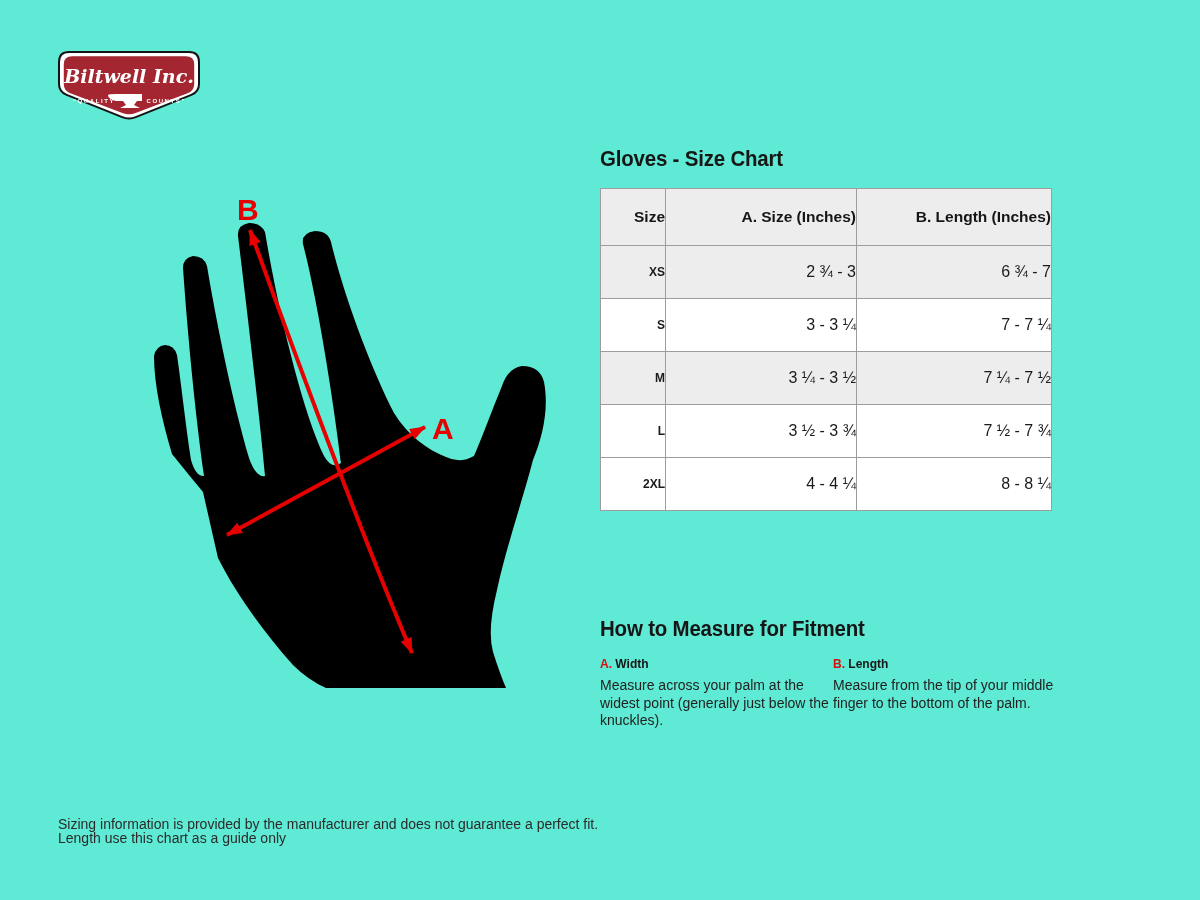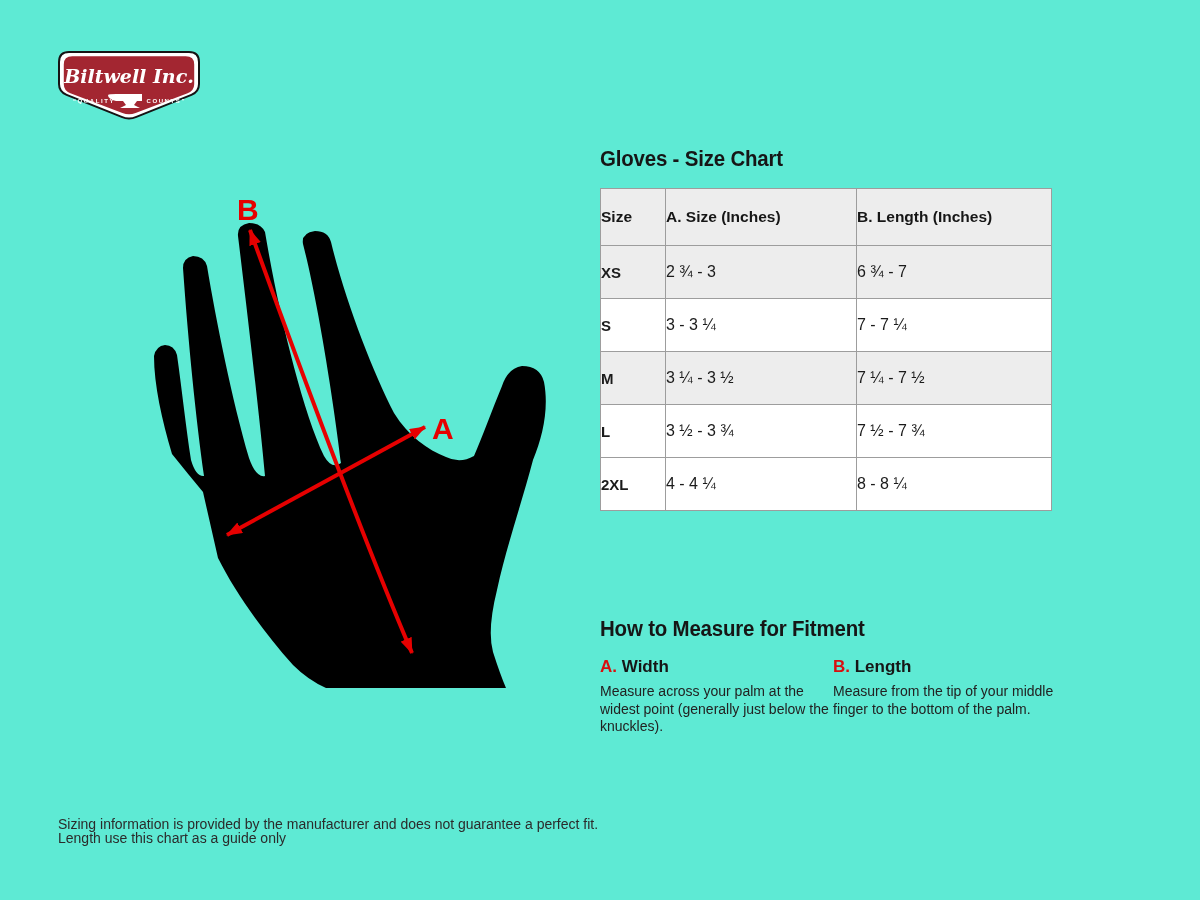--- a/index.html
+++ b/index.html
@@ -29,40 +29,40 @@
     color: #161616;
   }
   .chart-block .section-title { margin-bottom: 16px; }
   table.size-table {
     border-collapse: collapse;
     width: 451px;
     table-layout: fixed;
   }
   .size-table th, .size-table td {
     border: 1px solid #9d9d9d;
-    text-align: left;
+    text-align: right;
     vertical-align: middle;
     background: #ffffff;
     margin-left: 21px;
   }
   .size-table th { height: 57px; font-size: 15.5px; font-weight: 700; color: #161616; }
   .size-table td { height: 53px; font-size: 16px; font-weight: 400; color: #1b1b1b; }
-  .size-table td.size-cell { font-weight: 700; font-size: 15px; }
+  .size-table td.size-cell { font-weight: 700; font-size: 12px; }
   .size-table tr.shaded th, .size-table tr.shaded td { background: #ededed; }
   .col-size { width: 65px; }
   .col-width { width: 191px; }
   .col-length { width: 195px; }
   
   .howto-block { position: absolute; left: 600px; top: 616px; width: 476px; }
   .howto-block .section-title { margin-bottom: 15px; }
   .howto-cols { display: flex; }
   .howto-item { }
   .howto-item.a { width: 233px; }
   .howto-item.b { width: 243px; }
-  .howto-label { font-size: 17px; font-weight: 700; margin-bottom: 6px; color: #161616; }
+  .howto-label { font-size: 12px; font-weight: 700; margin-bottom: 6px; color: #161616; }
   .howto-label .key { color: #d80f0f; }
   .howto-text { font-size: 14px; line-height: 17.5px; color: #222; }
   
   .footer { position: absolute; left: 58px; top: 818px; font-size: 14px; line-height: 13.5px; color: #2b2b2b; }
   
   .logo-script { font-family: "DejaVu Serif", serif; font-style: italic; font-weight: 700; }
   .logo-caps { font-family: "Liberation Sans", sans-serif; font-weight: 700; letter-spacing: 1.6px; }
   .arrow-label { font-family: "Liberation Sans", sans-serif; font-weight: 700; }
 </style>
 </head>

